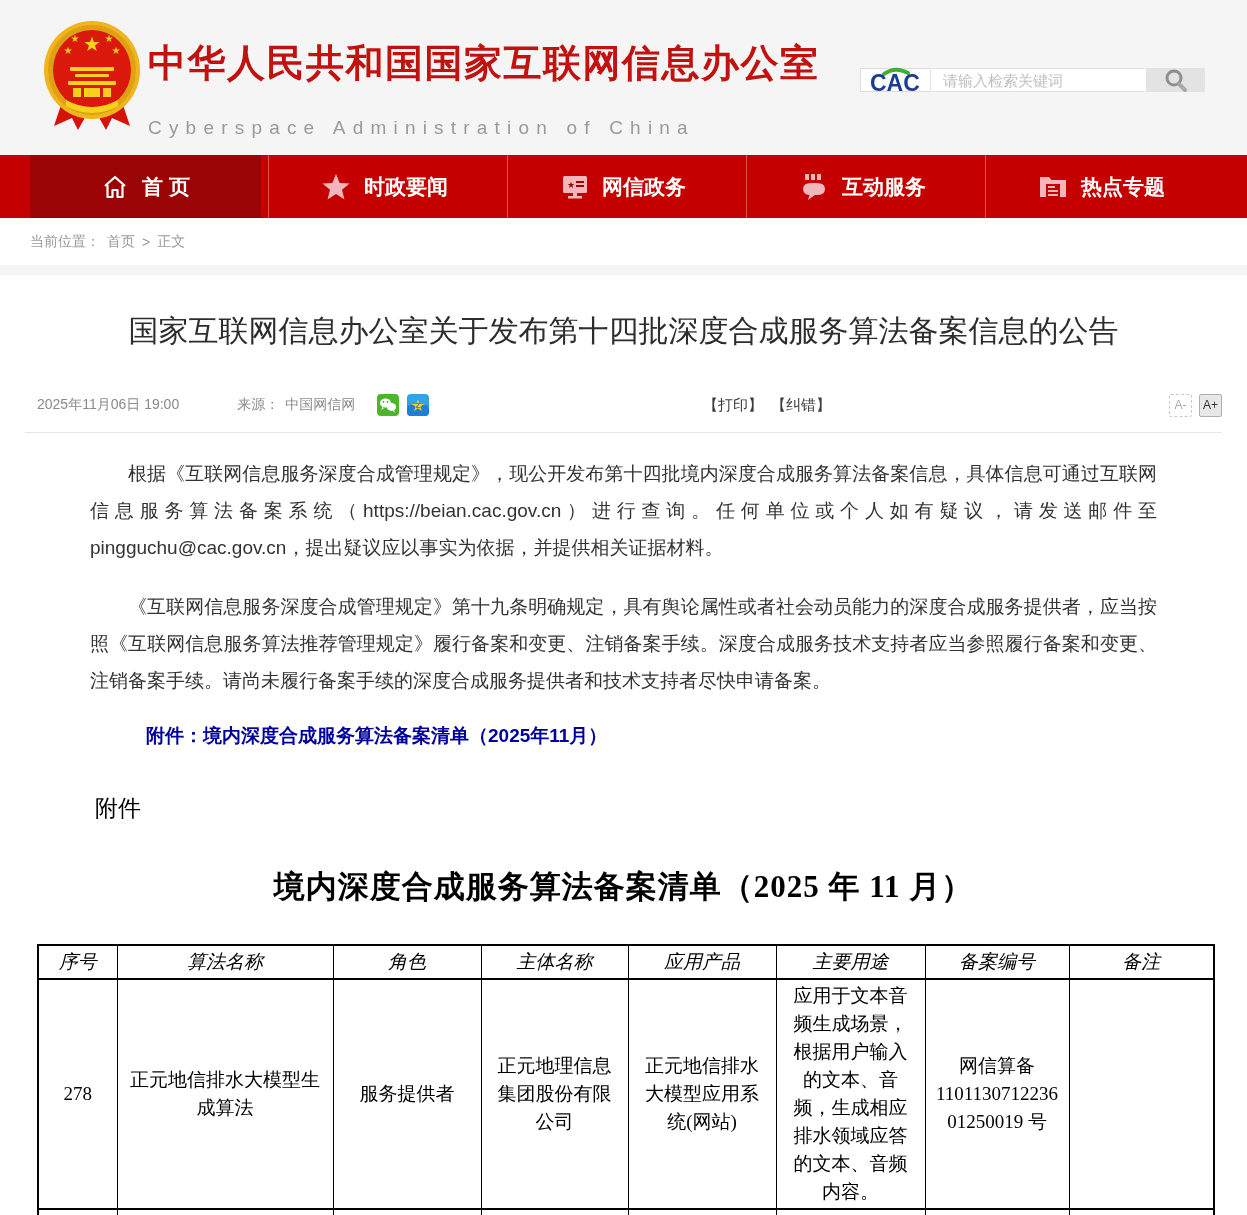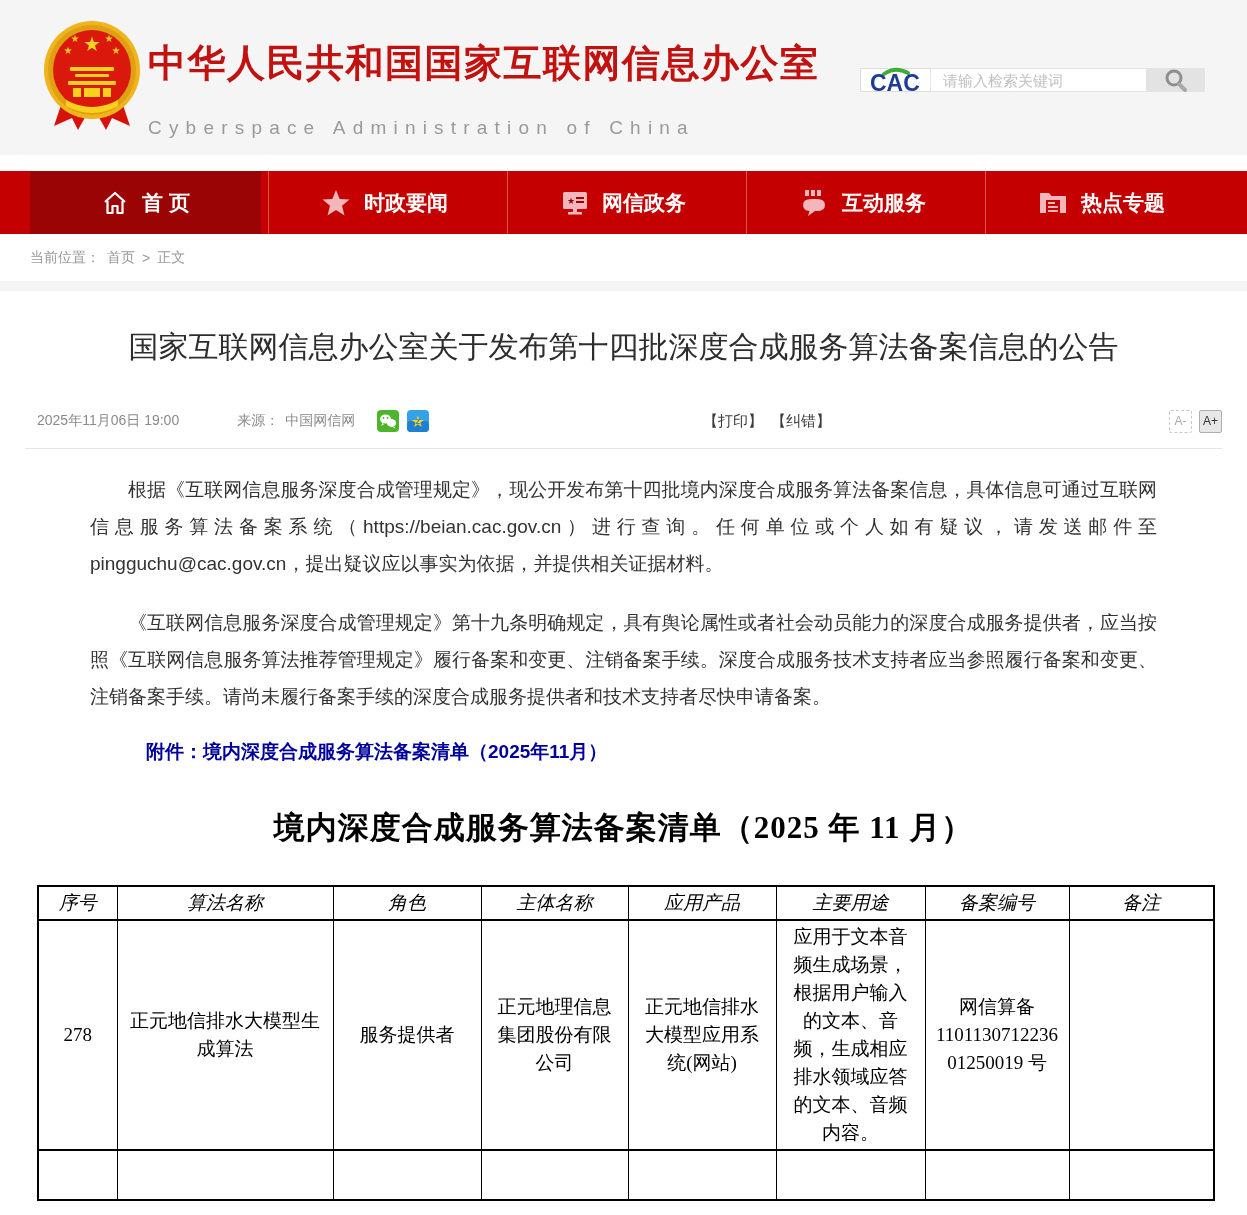--- a/index.html
+++ b/index.html
@@ -15,21 +15,21 @@
   .title-block { position:absolute; left:148px; top:38px; width:612px; }
   .site-title { font-size:38px; font-weight:bold; color:#c2120f; letter-spacing:1.5px; white-space:nowrap; }
   .site-subtitle { margin-top:28px; font-size:19px; color:#9a9a9a; letter-spacing:7.2px; white-space:nowrap; }
   .search-bar { position:absolute; left:860px; top:68px; height:24px; display:flex; }
   .cac-box { width:70px; background:#fff; border:1px solid #ddd; border-right:none; display:flex; align-items:center; justify-content:center; }
   .search-input { width:217px; border:1px solid #e3e3e3; padding:0 12px; font-size:15px; color:#333; outline:none; background:#fff; }
   .search-input::placeholder { color:#c0c0c0; }
   .search-btn { width:58px; background:#e3e3e3; border:none; display:flex; align-items:center; justify-content:center; cursor:pointer; }
   
   .main-nav { height:63px; background:#c40000; }
-  .nav-inner { margin:16px 30px; height:100%; display:flex;gap:7px; }
+  .nav-inner { margin:0 30px; height:100%; display:flex;gap:7px; }
   .nav-item { flex:1; display:flex; align-items:center; justify-content:center; gap:13px; color:#fff; font-size:21px; font-weight:bold; cursor:pointer; border-left:1px solid #d85552; }
   .nav-item:first-child { border-left:none; }
   .nav-item.active { background:#9a0404; }
   .nav-item .nicon { display:flex; align-items:center; }
   
   .breadcrumb { height:47px; background:#fff; display:flex; align-items:center; padding-left:30px; font-size:14px; color:#999; gap:7px; }
   .breadcrumb .crumb { cursor:pointer; }
   .gray-gap { height:10px; background:#f4f4f4; }
   
   .article-title { margin:36px 40px 0; text-align:center; font-size:30px; font-weight:normal; color:#2d2d2d; }
@@ -208,20 +208,21 @@
     </span>
   </div>
 
   <div class="divider"></div>
 
   <p class="para">根据《互联网信息服务深度合成管理规定》，现公开发布第十四批境内深度合成服务算法备案信息，具体信息可通过互联网信息服务算法备案系统（https://beian.cac.gov.cn）进行查询。任何单位或个人如有疑议，请发送邮件至pingguchu@cac.gov.cn，提出疑议应以事实为依据，并提供相关证据材料。</p>
   <p class="para">《互联网信息服务深度合成管理规定》第十九条明确规定，具有舆论属性或者社会动员能力的深度合成服务提供者，应当按照《互联网信息服务算法推荐管理规定》履行备案和变更、注销备案手续。深度合成服务技术支持者应当参照履行备案和变更、注销备案手续。请尚未履行备案手续的深度合成服务提供者和技术支持者尽快申请备案。</p>
 
   <div class="attach-link">附件：境内深度合成服务算法备案清单（2025年11月）</div>
 
+  <div class="annex-label">附件</div>
   <h2 class="annex-heading">境内深度合成服务算法备案清单（2025 年 11 月）</h2>
 
   <table class="annex-table">
     <colgroup>
       <col style="width:79px">
         <col style="width:216px">
         <col style="width:148px">
         <col style="width:147px">
       <col style="width:148px">
         <col style="width:149px">

